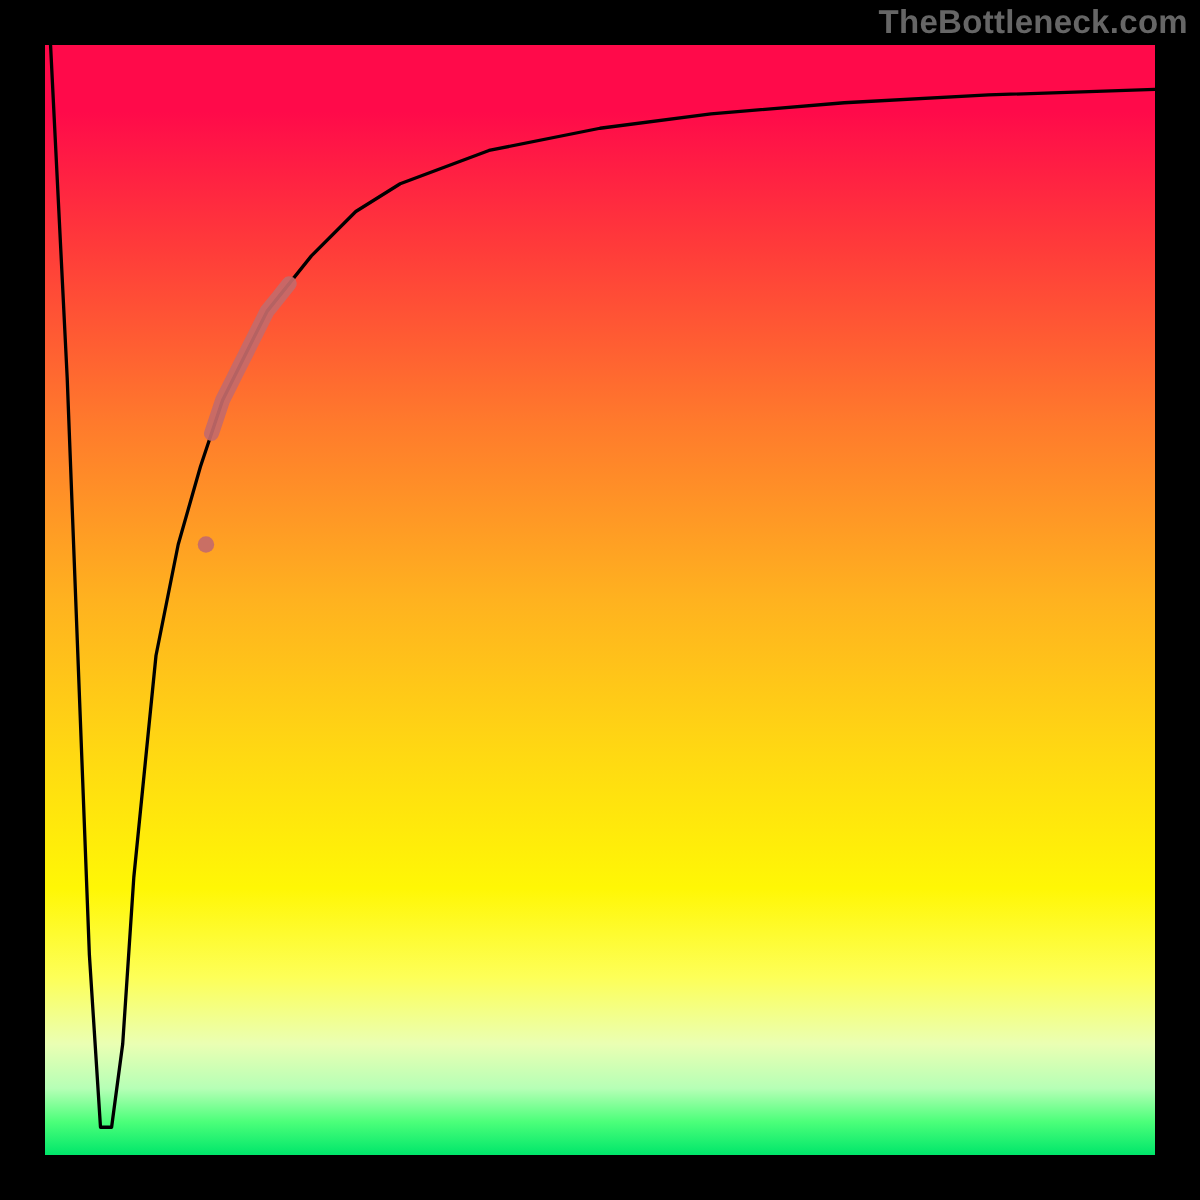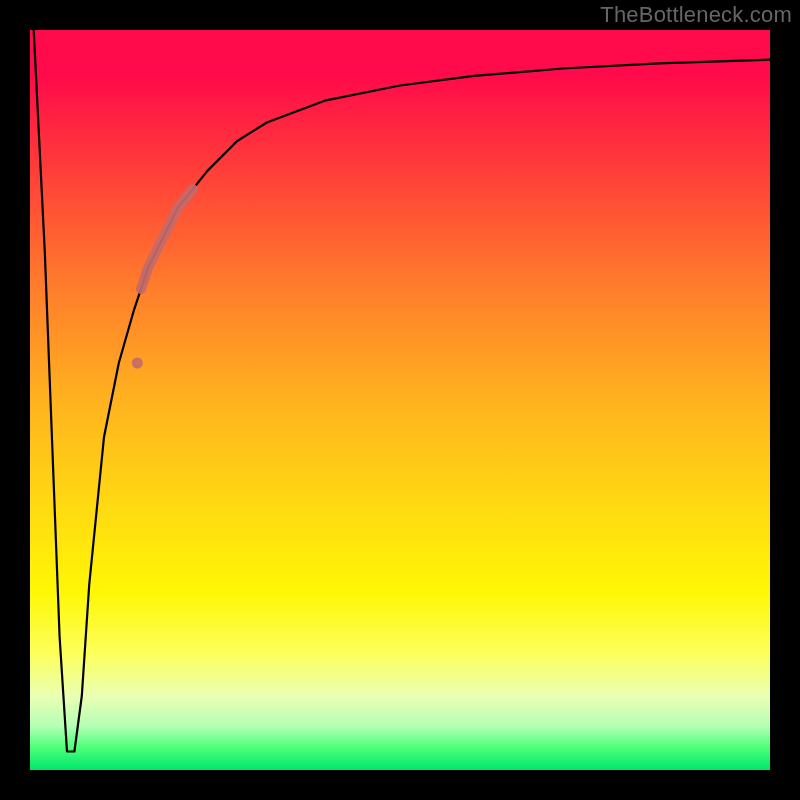--- a/index.html
+++ b/index.html
@@ -16,21 +16,21 @@
     width: 800px;
     height: 800px;
     background: #000;
   }
   .watermark {
     position: absolute;
     top: 2px;
     right: 8px;
     color: #666;
     font-size: 22px;
-    font-weight: 400;
+    font-weight: 700;
     letter-spacing: 0.2px;
     z-index: 10;
   }
   .plot-area {
     position: absolute;
     left: 30px;
     top: 30px;
     width: 740px;
     height: 740px;
     overflow: hidden;

